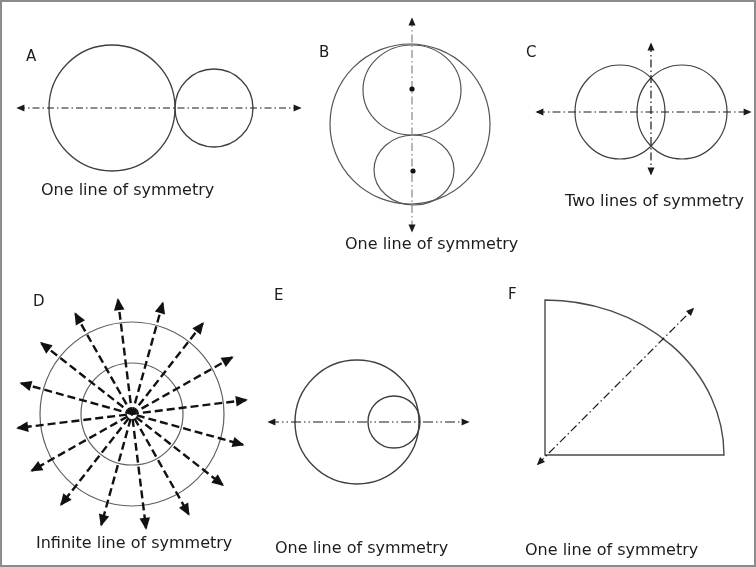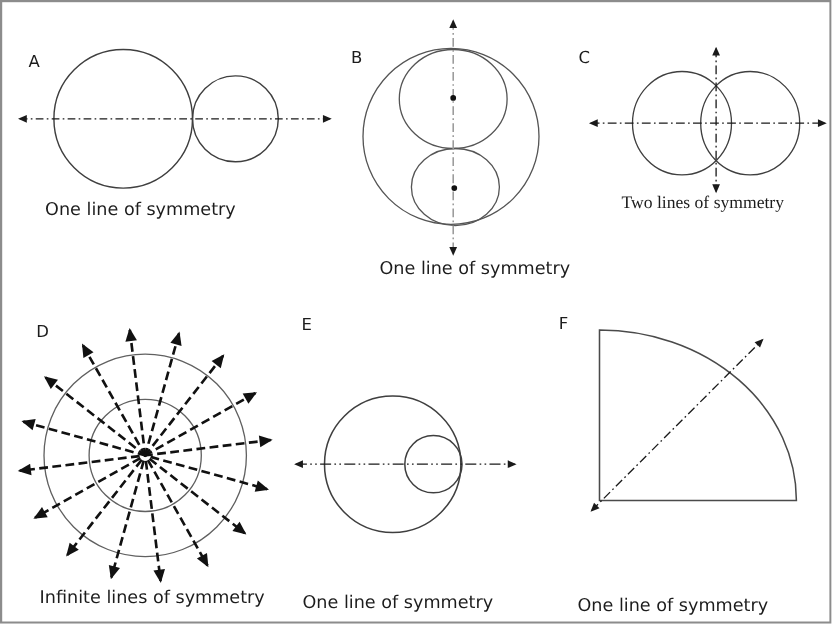--- a/index.html
+++ b/index.html
@@ -102,18 +102,18 @@
 
   <div class="panel-label" style="left:24px;  top:46px;">A</div>
   <div class="panel-label" style="left:317px; top:42px;">B</div>
   <div class="panel-label" style="left:524px; top:42px;">C</div>
   <div class="panel-label" style="left:31px;  top:291px;">D</div>
   <div class="panel-label" style="left:272px; top:285px;">E</div>
   <div class="panel-label" style="left:506px; top:284px;">F</div>
 
   <div class="panel-caption" style="left:39px;  top:178px;">One line of symmetry</div>
   <div class="panel-caption" style="left:343px; top:232px;">One line of symmetry</div>
-  <div class="panel-caption" style="left:563px; top:173px;font-family:Liberation Serif, serif;">Two lines of symmetry</div>
-  <div class="panel-caption" style="left:34px;  top:531px;">Infinite lines of symmetry</div>
+  <div class="panel-caption" style="left:563px; top:189px;">Two lines of symmetry</div>
+  <div class="panel-caption" style="left:34px;  top:531px;">Infinite line of symmetry</div>
   <div class="panel-caption" style="left:273px; top:536px;">One line of symmetry</div>
   <div class="panel-caption" style="left:523px; top:538px;">One line of symmetry</div>
 
 </div>
 
 </body></html>

